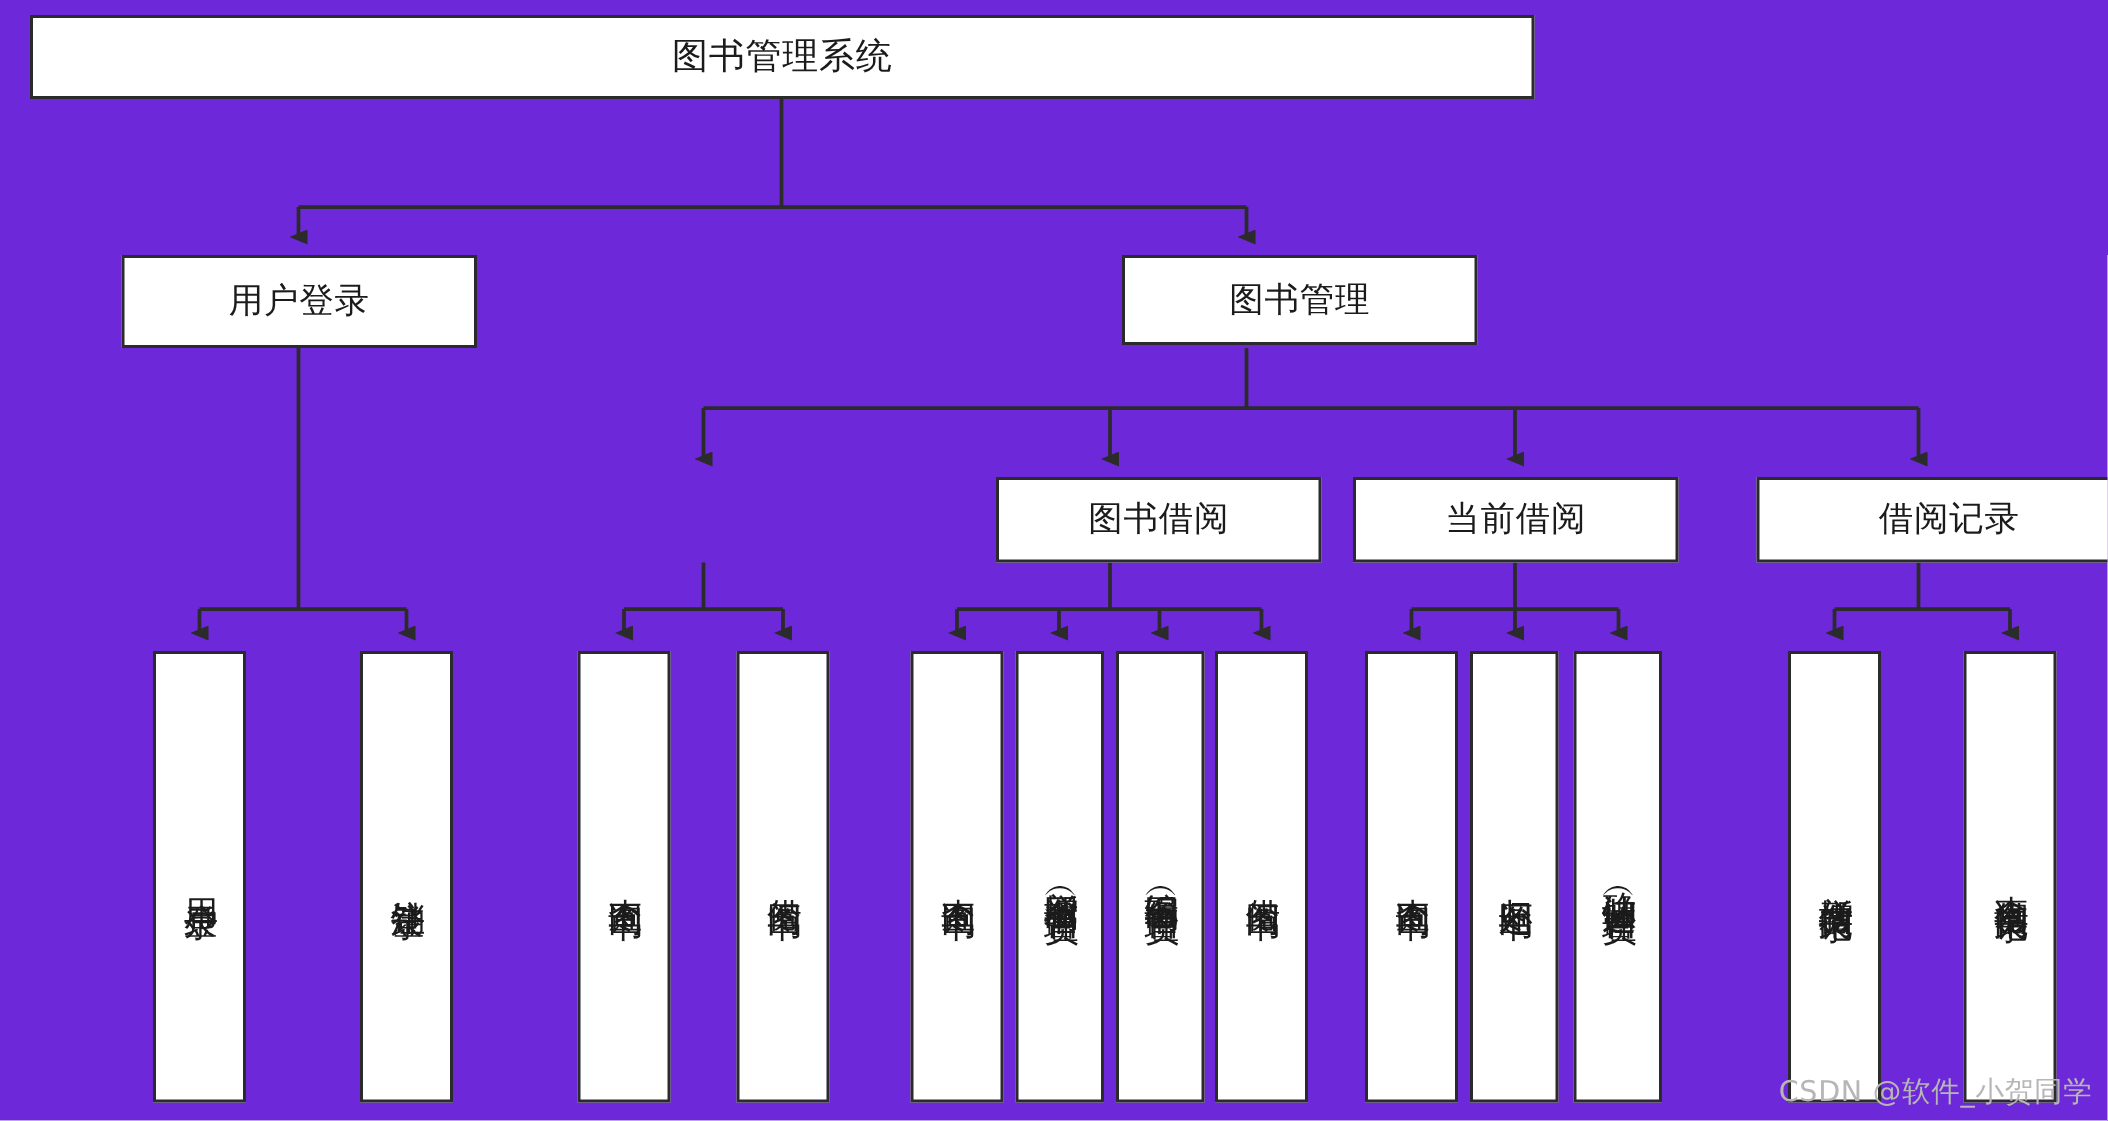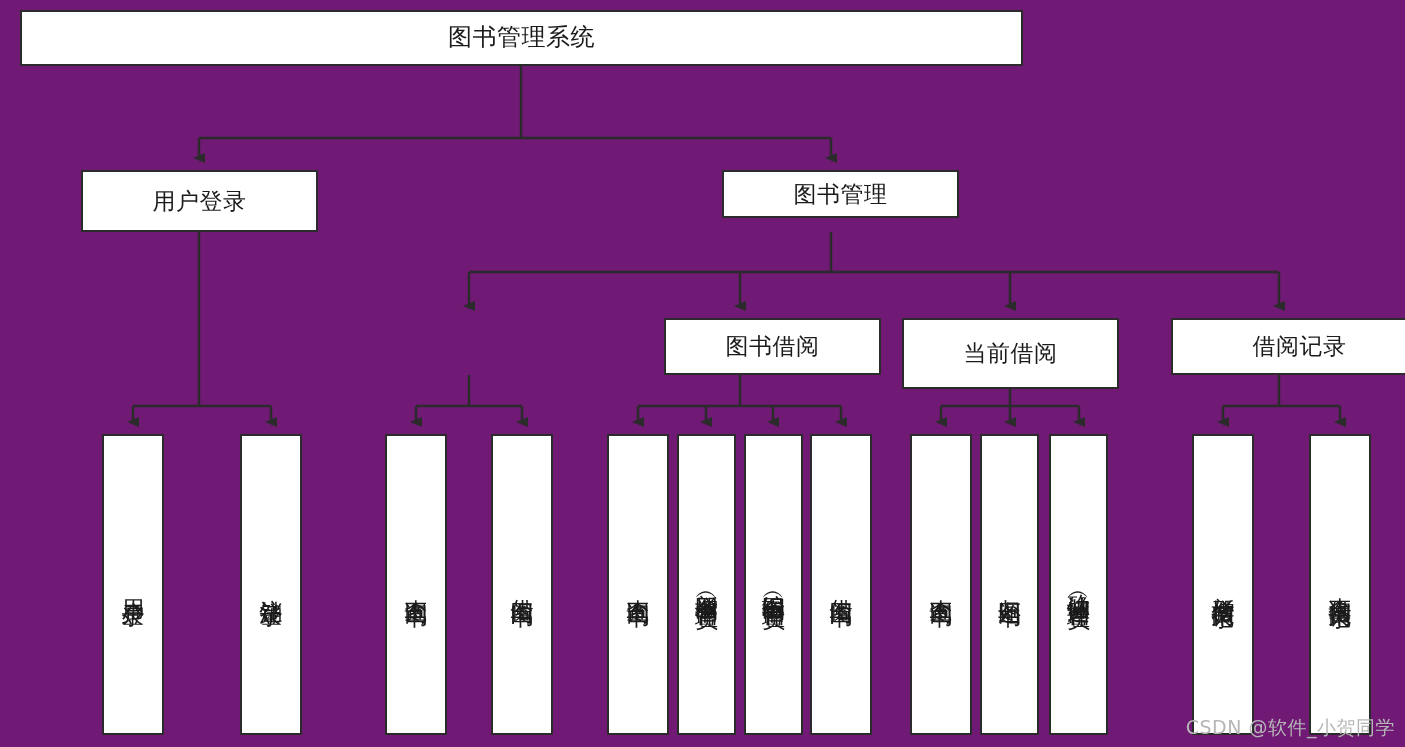--- a/index.html
+++ b/index.html
@@ -10,21 +10,21 @@
   body {
     width: 1405px;
     height: 747px;
     font-family: "DejaVu Sans", "Liberation Sans", sans-serif;
     overflow: hidden;
   }
   #diagram-root {
     position: relative;
     width: 1405px;
     height: 747px;
-    background: #701a75;
+    background: #6d28d9;
   }
   svg.connectors {
     position: absolute;
     left: 0;
     top: 0;
     width: 1405px;
     height: 747px;
     pointer-events: none;
   }
   .node {
@@ -126,28 +126,28 @@
     </g>
   </svg>
 
   <div class="node node-h node-root" style="left:20px; top:10px; width:1003px; height:56px;">
     <span class="label">图书管理系统</span>
   </div>
 
   <div class="node node-h" style="left:81px; top:170px; width:237px; height:62px;">
     <span class="label">用户登录</span>
   </div>
-  <div class="node node-h" style="left:722px; top:170px; width:237px; height:48px;">
+  <div class="node node-h" style="left:748px; top:170px; width:237px; height:60px;">
     <span class="label">图书管理</span>
   </div>
 
   <div class="node node-h" style="left:632px; top:318px; width:217px; height:57px;margin-left:32px;">
     <span class="label">图书借阅</span>
   </div>
-  <div class="node node-h" style="left:902px; top:318px; width:217px; height:71px;">
+  <div class="node node-h" style="left:902px; top:318px; width:217px; height:57px;">
     <span class="label">当前借阅</span>
   </div>
   <div class="node node-h" style="left:1171px; top:318px; width:257px; height:57px;">
     <span class="label">借阅记录</span>
   </div>
 
   <div class="node node-v" style="left:102px; top:434px; width:62px; height:301px;">
     <span class="label">用户登录</span>
   </div>
   <div class="node node-v" style="left:240px; top:434px; width:62px; height:301px;">

